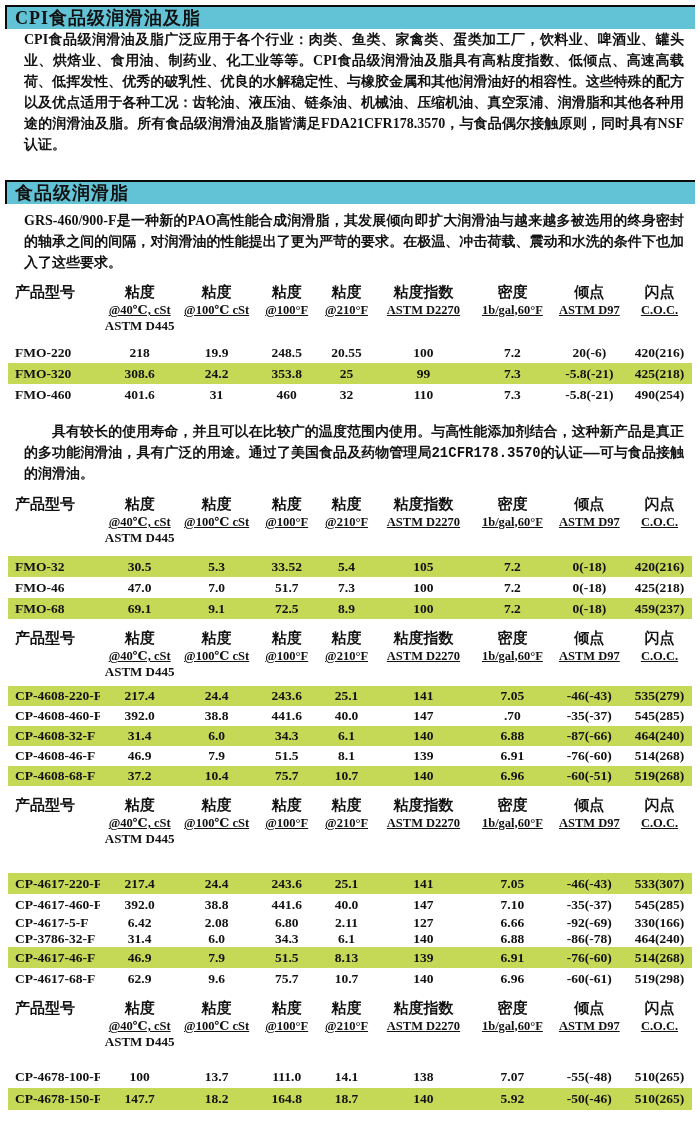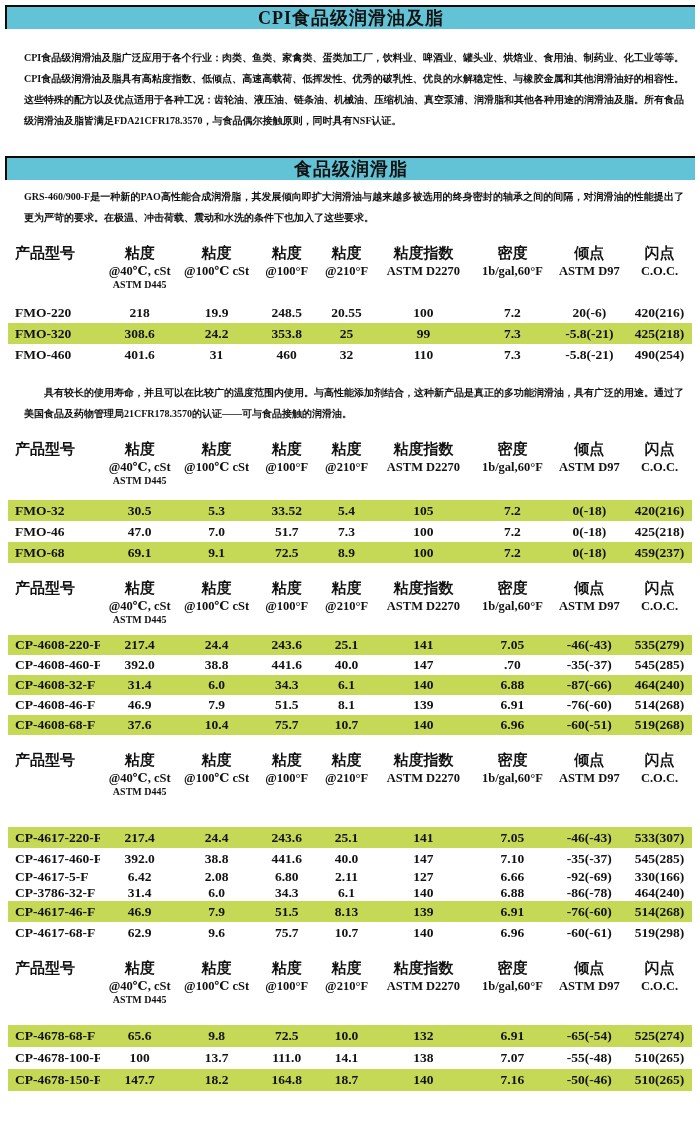--- a/index.html
+++ b/index.html
@@ -21,59 +21,58 @@
   .band {
     background: var(--bar);
     border-top: 2px solid #0a0a0a;
     border-left: 2px solid #0a0a0a;
     padding: 1px 8px 16px 8px;
     height: 24px;
     line-height: 21px;
     font-size: 18px;
     letter-spacing: 1px;
     margin: 0 1px;
-    text-align: center;
   }
   .band1 { margin-top: 2px; }
   .band2 { margin-top: 25px; }
 
   .para {
-    font-size: 10px;
+    font-size: 14px;
     line-height: 21px;
     text-align: justify;
-    margin: 18px 12px 5px 20px;
+    margin: 0 12px 5px 20px;
   }
   .p2 { margin-top: 6px; margin-bottom: 0; }
-  .mid { text-indent: 2em; margin-top: 17px; margin-bottom: 0; }
+  .mid { text-indent: 2em; margin-top: 17px; margin-bottom: 0; font-family: Liberation Mono, monospace; }
 
   table.spec {
     width: calc(100% - 8px);
-    margin: 14px 4px;
+    margin: 8px 4px;
     border-collapse: collapse;
     table-layout: fixed;
   }
   .t1 { margin-top: 9px; }
   .t2 { margin-top: 7px; }
   .t3 { margin-top: 28px; }
   .t4 { margin-top: 17px; }
   .t5 { margin-top: 20px; }
 
   table.spec th, table.spec td {
     padding: 0;
     text-align: center;
     overflow: hidden;
     white-space: nowrap;
   }
   table.spec th.first, table.spec td.first {
     text-align: left;
     padding-left: 7px;
   }
   tr.h1 th { font-size: 15px; height: 21px; vertical-align: bottom; }
-  tr.h2 th { font-size: 12.5px; height: 16px; vertical-align: middle; }
-  tr.h3 th { font-size: 10px; height: 15px; vertical-align: top; }
+  tr.h2 th { font-size: 12.5px; height: 16px; vertical-align: middle; text-decoration: underline; }
+  tr.h3 th { font-size: 13px; height: 15px; vertical-align: top; }
   tbody td { font-size: 13.5px; height: 21px; }
   .t3 tbody td { height: 20px; }
   .t5 tbody td { height: 22px; }
   tr.hl td { background: var(--hl); }
   tr.compact td { height: 15px; text-align: center; }
   tr.spacer td { background: transparent; height: auto; }
 
   table.spec col:nth-child(1) { width: 13.5%; }
   table.spec col:nth-child(2) { width: 11.5%; }
   table.spec col:nth-child(3) { width: 11%; }
@@ -367,21 +366,21 @@
           <td>7.9</td>
           <td>51.5</td>
           <td>8.1</td>
           <td>139</td>
           <td>6.91</td>
           <td>-76(-60)</td>
           <td>514(268)</td>
         </tr>
         <tr class="hl">
           <td class="first">CP-4608-68-F</td>
-          <td>37.6</td>
+          <td>37.2</td>
           <td>10.4</td>
           <td>75.7</td>
           <td>10.7</td>
           <td>140</td>
           <td>6.96</td>
           <td>-60(-51)</td>
           <td>519(268)</td>
         </tr>
       </tbody>
     </table>
@@ -550,49 +549,38 @@
           <th></th>
           <th></th>
           <th></th>
           <th></th>
         </tr>
       </thead>
       <tbody>
         <tr class="spacer" style="height: 16px;">
           <td colspan="9"></td>
         </tr>
-        <tr class="hl">
-          <td class="first">CP-4678-68-F</td>
-          <td>65.6</td>
-          <td>9.8</td>
-          <td>72.5</td>
-          <td>10.0</td>
-          <td>132</td>
-          <td>6.91</td>
-          <td>-65(-54)</td>
-          <td>525(274)</td>
-        </tr>
         <tr>
           <td class="first">CP-4678-100-F</td>
           <td>100</td>
           <td>13.7</td>
           <td>111.0</td>
           <td>14.1</td>
           <td>138</td>
           <td>7.07</td>
           <td>-55(-48)</td>
           <td>510(265)</td>
         </tr>
         <tr class="hl">
           <td class="first">CP-4678-150-F</td>
           <td>147.7</td>
           <td>18.2</td>
           <td>164.8</td>
           <td>18.7</td>
           <td>140</td>
-          <td>7.16</td>
+          <td>5.92</td>
           <td>-50(-46)</td>
           <td>510(265)</td>
         </tr>
       </tbody>
     </table>
 
 </div>
 
 </body></html>

